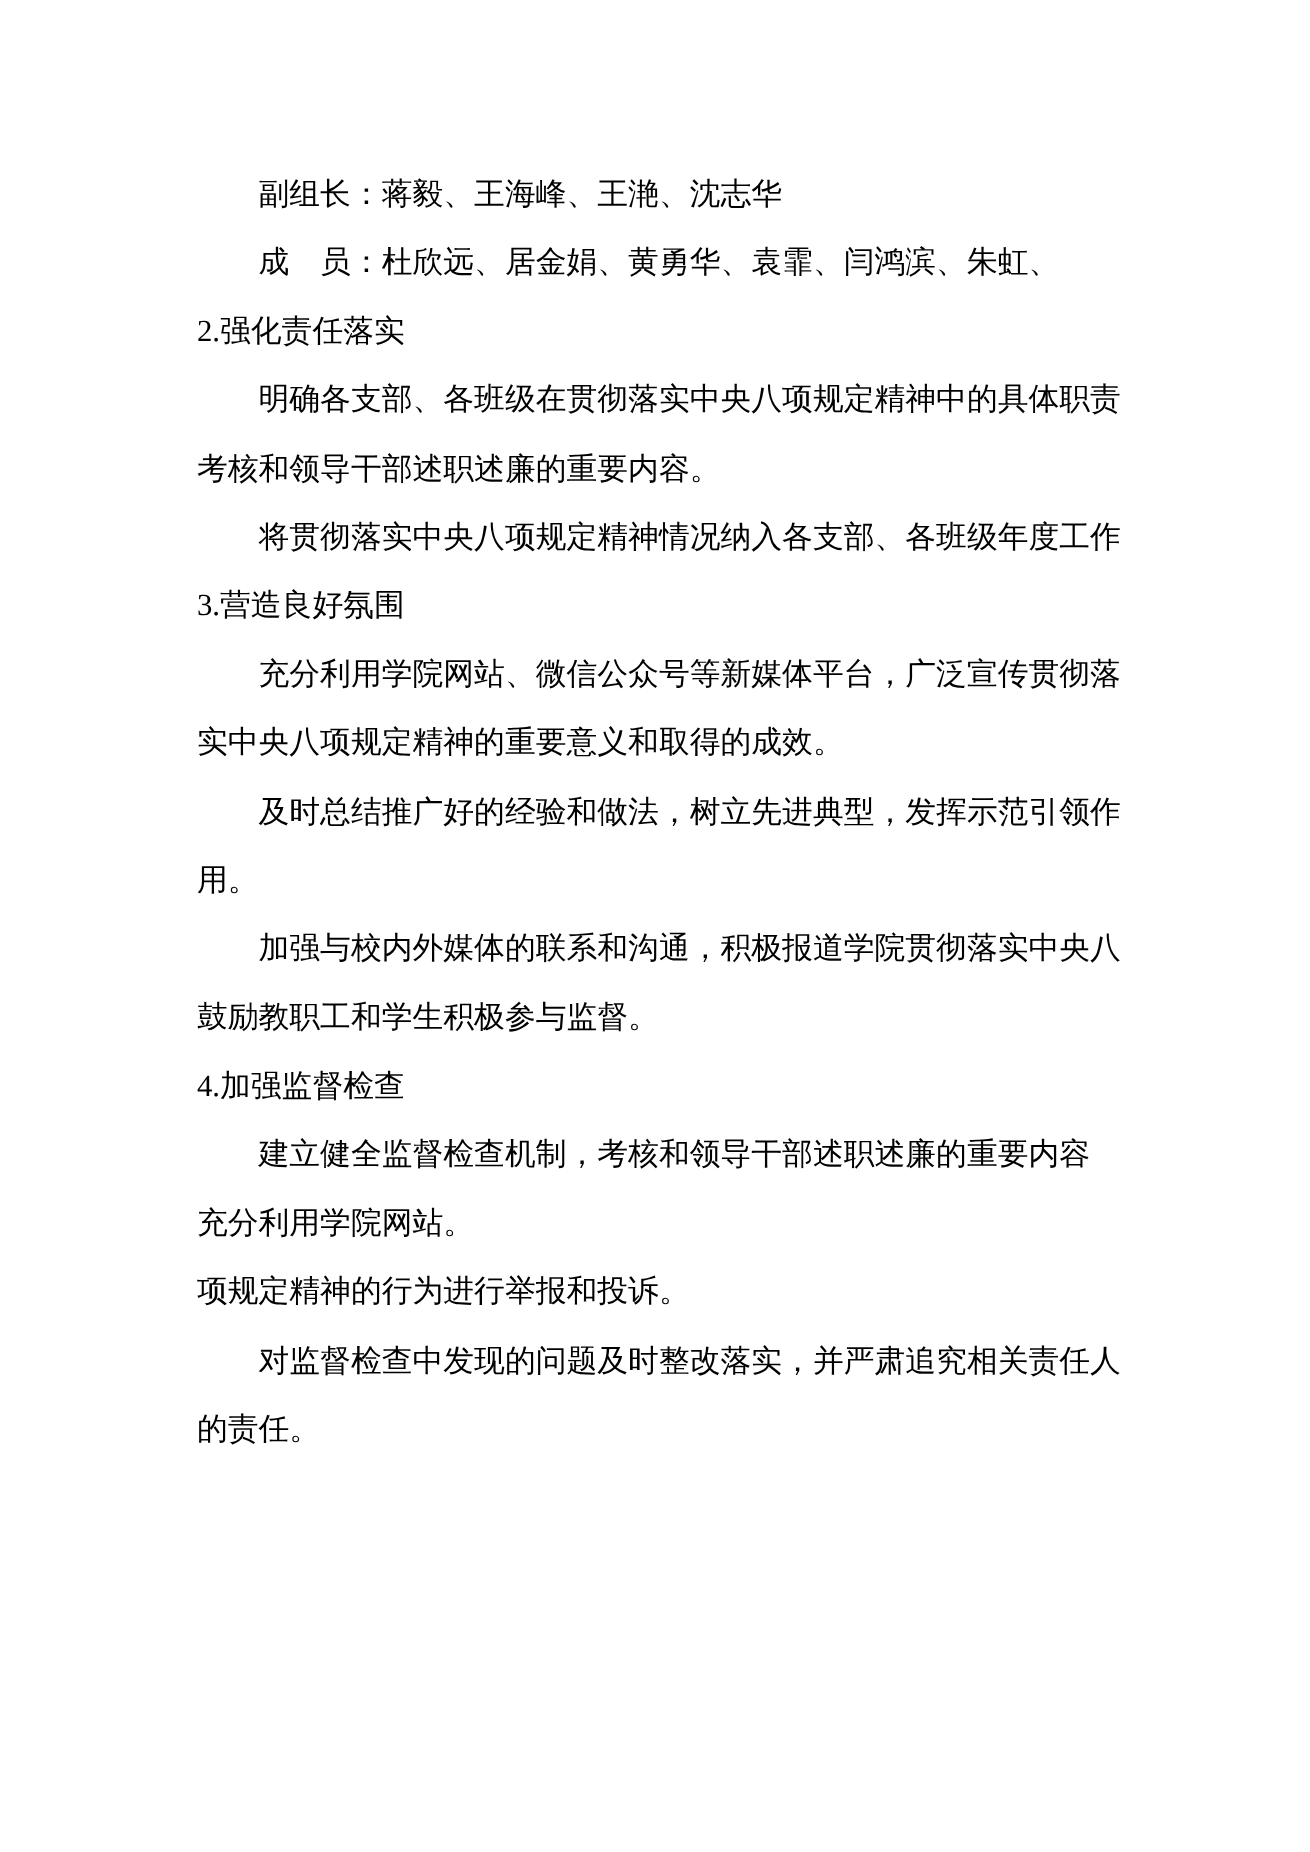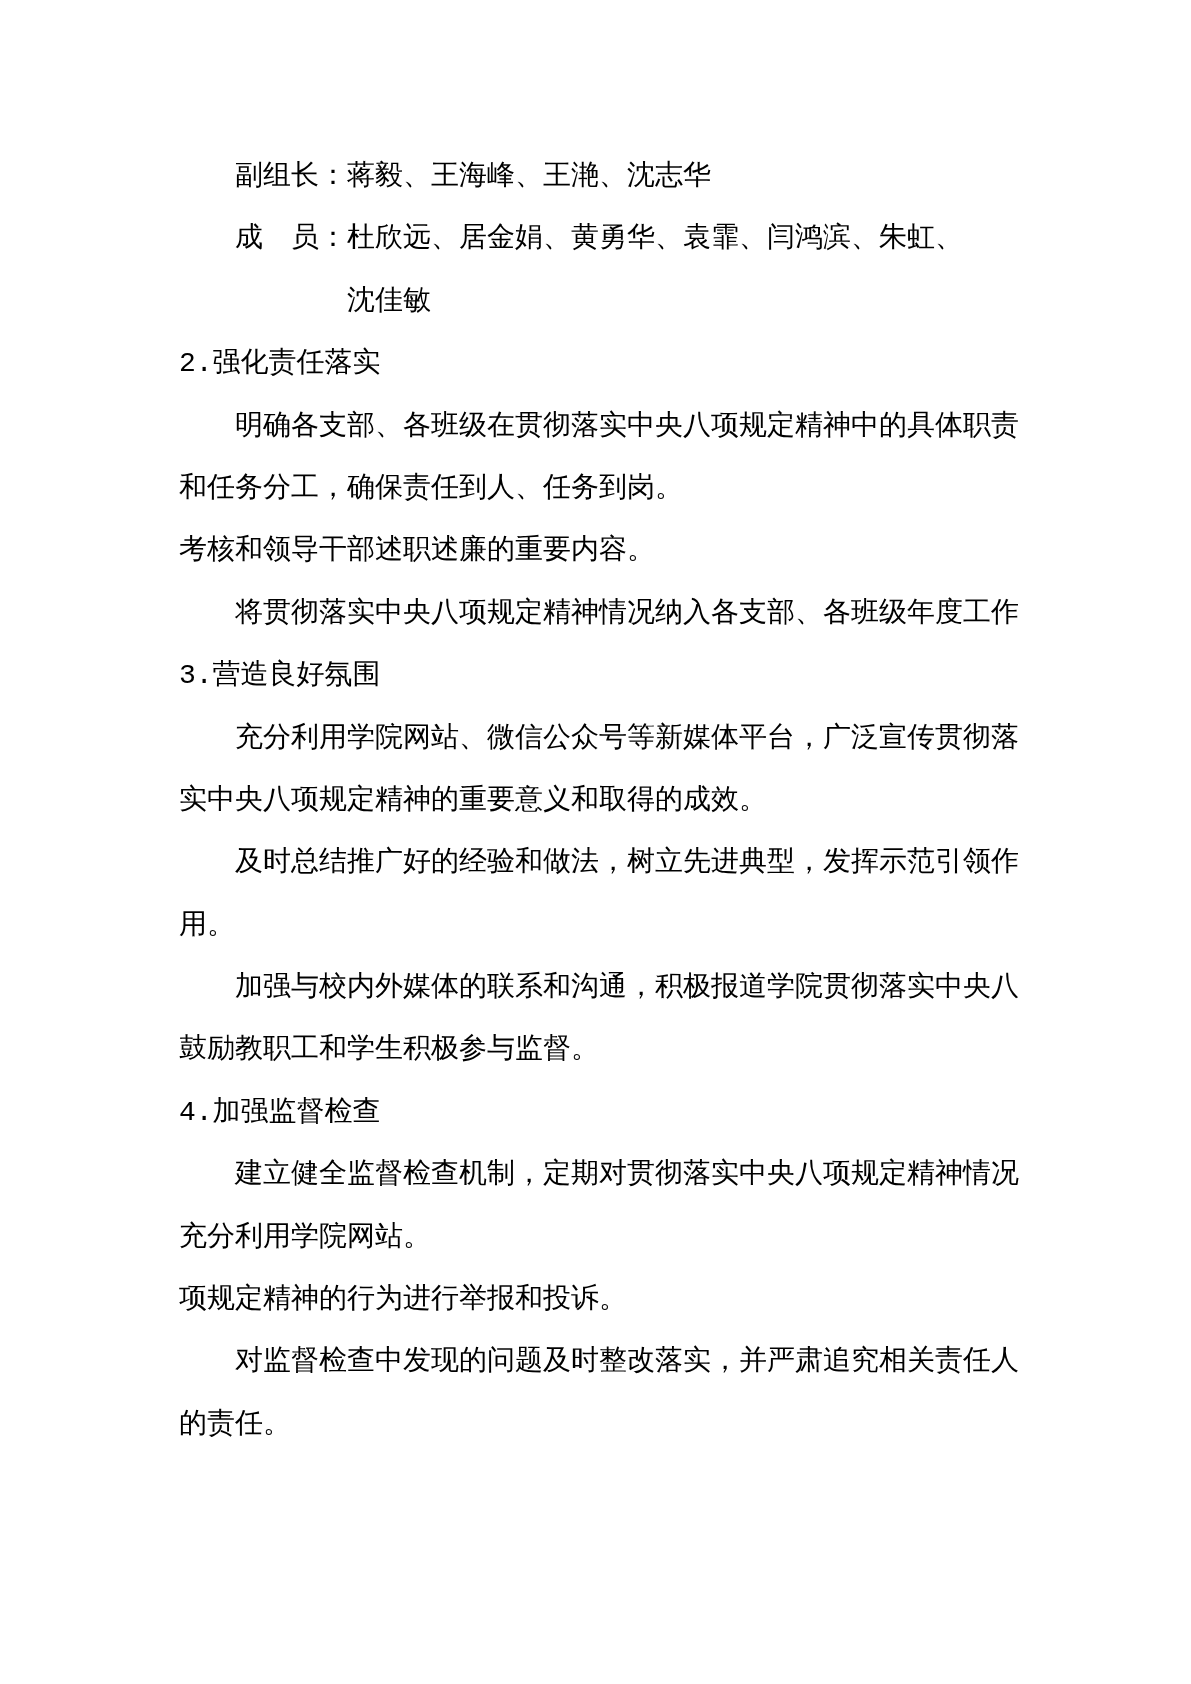--- a/index.html
+++ b/index.html
@@ -6,21 +6,21 @@
     margin: 0;
     padding: 0;
     background: #ffffff;
   }
   .page {
     position: relative;
     width: 1191px;
     height: 1684px;
     background: #ffffff;
     overflow: hidden;
-    font-family: Liberation Mono, monospace;
+    font-family: Liberation Serif, serif;
     color: #000000;
     border-radius: 10px;
   }
   .content {
     position: absolute;
     left: 179px;
     top: 146px;
     width: 848px;
     font-size: 28px;
     line-height: 62.4px;
@@ -34,37 +34,35 @@
   .ind6 { padding-left: 168px; }  
 </style>
 </head>
 <body>
 
 <div class="page">
   <div class="content">
 
     <div class="line ind2">副组长：蒋毅、王海峰、王滟、沈志华</div>
     <div class="line ind2">成　员：杜欣远、居金娟、黄勇华、袁霏、闫鸿滨、朱虹、</div>
-    <div class="line ind6">沈佳敏</div>
 
     <div class="line">2.强化责任落实</div>
     <div class="line ind2">明确各支部、各班级在贯彻落实中央八项规定精神中的具体职责</div>
-    <div class="line">和任务分工，确保责任到人、任务到岗。</div>
     <div class="line">考核和领导干部述职述廉的重要内容。</div>
     <div class="line ind2">将贯彻落实中央八项规定精神情况纳入各支部、各班级年度工作</div>
 
     <div class="line">3.营造良好氛围</div>
     <div class="line ind2">充分利用学院网站、微信公众号等新媒体平台，广泛宣传贯彻落</div>
     <div class="line">实中央八项规定精神的重要意义和取得的成效。</div>
     <div class="line ind2">及时总结推广好的经验和做法，树立先进典型，发挥示范引领作</div>
     <div class="line">用。</div>
     <div class="line ind2">加强与校内外媒体的联系和沟通，积极报道学院贯彻落实中央八</div>
     <div class="line">鼓励教职工和学生积极参与监督。</div>
 
     <div class="line">4.加强监督检查</div>
-    <div class="line ind2">建立健全监督检查机制，定期对贯彻落实中央八项规定精神情况</div>
+    <div class="line ind2">建立健全监督检查机制，考核和领导干部述职述廉的重要内容</div>
     <div class="line">充分利用学院网站。</div>
     <div class="line">项规定精神的行为进行举报和投诉。</div>
     <div class="line ind2">对监督检查中发现的问题及时整改落实，并严肃追究相关责任人</div>
     <div class="line">的责任。</div>
 
   </div>
 </div>
 
 </body></html>

